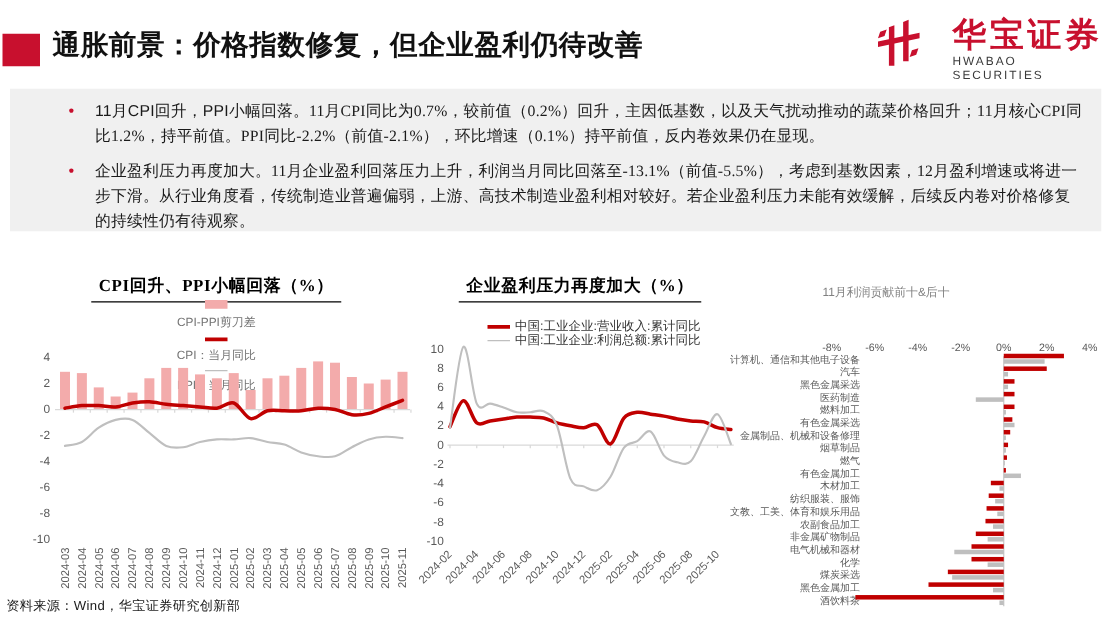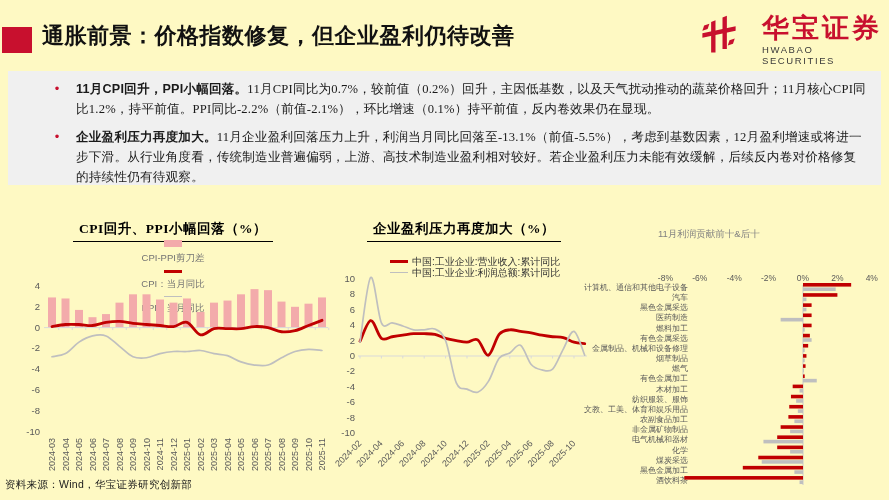--- a/index.html
+++ b/index.html
@@ -1,31 +1,31 @@
 <!DOCTYPE html>
 <html><head>
 <meta charset="utf-8">
 <style>
   html,body{margin:0;padding:0;background:#e8e8e8;}
-  .slide{position:relative;width:889px;height:500px;background:#fef9c3;overflow:hidden;
+  .slide{position:relative;width:889px;height:500px;background:#ffffff;overflow:hidden;
          font-family:"Liberation Sans",sans-serif;color:#1a1a1a;}
   
   .accent{position:absolute;left:2px;top:27px;width:30px;height:26px;background:#C8102E;}
   .title{position:absolute;left:42px;top:21px;font-size:22px;font-weight:bold;color:#111;
          letter-spacing:.5px;white-space:nowrap;}
   .logo{position:absolute;left:698px;top:13px;display:flex;align-items:flex-start;gap:22px;}
   .logo svg{display:block;}
   .logo-cn{font-size:27px;font-weight:bold;color:#C8102E;letter-spacing:3px;line-height:30px;font-family:"Liberation Serif",serif;}
   .logo-en{font-size:9.5px;font-weight:normal;color:#3a3a3a;letter-spacing:1.6px;margin-top:1px;}
   
   .panel{position:absolute;left:8px;top:71px;width:873px;height:114px;background:#F0F0F0;}
   .bullet{display:flex;margin:0;padding:8px 14px 0 30px;}
   .bullet .dot{color:#C8102E;font-size:13px;width:38px;flex:none;text-align:center;line-height:20px;}
   .bullet .txt{font-size:12.6px;line-height:20px;letter-spacing:.2px;width:800px;}
-  .bullet .lead{font-weight:bold;font-family:"Liberation Sans",sans-serif;}
+  .bullet .lead{font-weight:normal;font-family:"Liberation Sans",sans-serif;}
   .bullet .body{font-family:"Liberation Serif",serif;}
   
   .chart{position:absolute;top:192px;height:308px;}
   #chart1{left:12px;width:322px;}
   #chart2{left:338px;width:252px;}
   #chart3{left:580px;width:305px;}
   .ctitle{text-align:center;margin-top:4px;}
   .ctitle span{display:inline-block;font-size:13.5px;font-weight:bold;color:#000;
                border-bottom:1.5px solid #000;padding:0 6px 3px;letter-spacing:.5px;
                font-family:"Liberation Serif",serif;margin-top:24px;}

